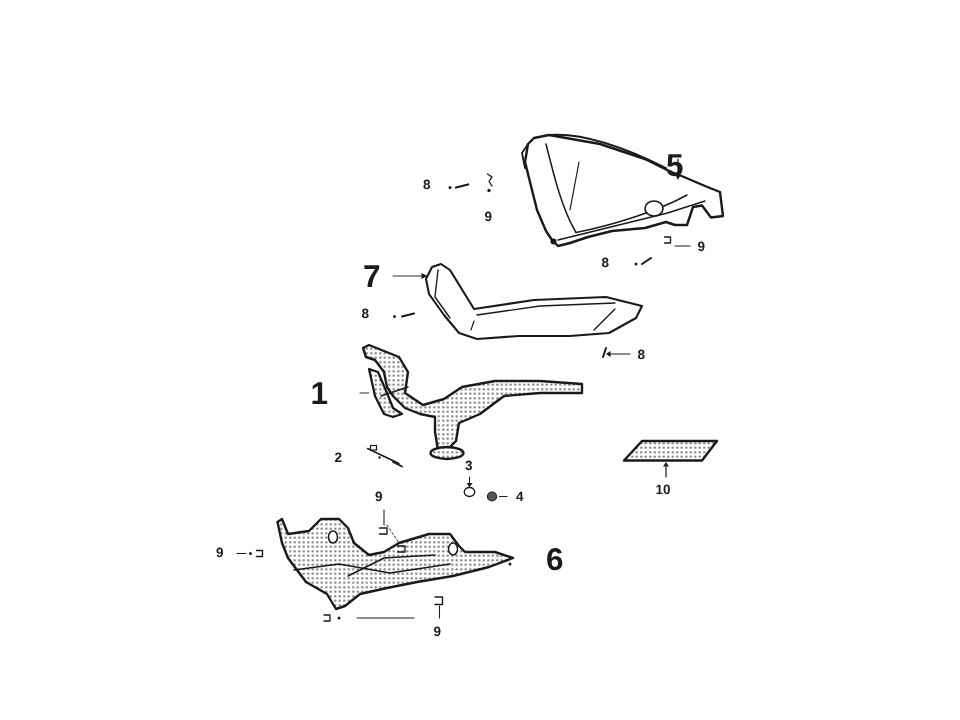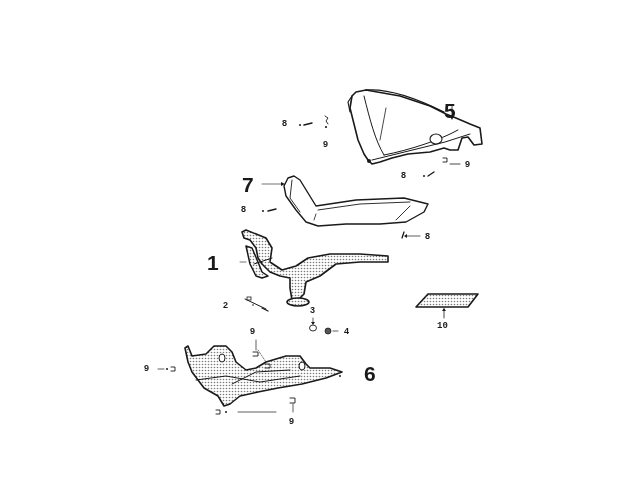--- a/index.html
+++ b/index.html
@@ -139,17 +139,17 @@
 <span class="callout small" style="left:323px; top:140px;">9</span>
 <span class="callout small" style="left:465px; top:160px;">9</span>
 <span class="callout small" style="left:401px; top:171px;">8</span>
 <span class="callout big" style="left:242px; top:174px;">7</span>
 <span class="callout small" style="left:241px; top:205px;">8</span>
 <span class="callout small" style="left:425px; top:232px;">8</span>
 <span class="callout big" style="left:207px; top:252px;">1</span>
 <span class="callout small" style="left:223px; top:301px;">2</span>
 <span class="callout small" style="left:310px; top:306px;">3</span>
 <span class="callout small" style="left:344px; top:327px;">4</span>
-<span class="callout small" style="left:437px; top:322px;font-family:Liberation Mono, monospace;">10</span>
+<span class="callout small" style="left:437px; top:322px;">10</span>
 <span class="callout small" style="left:250px; top:327px;">9</span>
 <span class="callout small" style="left:144px; top:364px;">9</span>
 <span class="callout big" style="left:364px; top:363px;">6</span>
 <span class="callout small" style="left:289px; top:417px;">9</span>
 
 </body></html>

